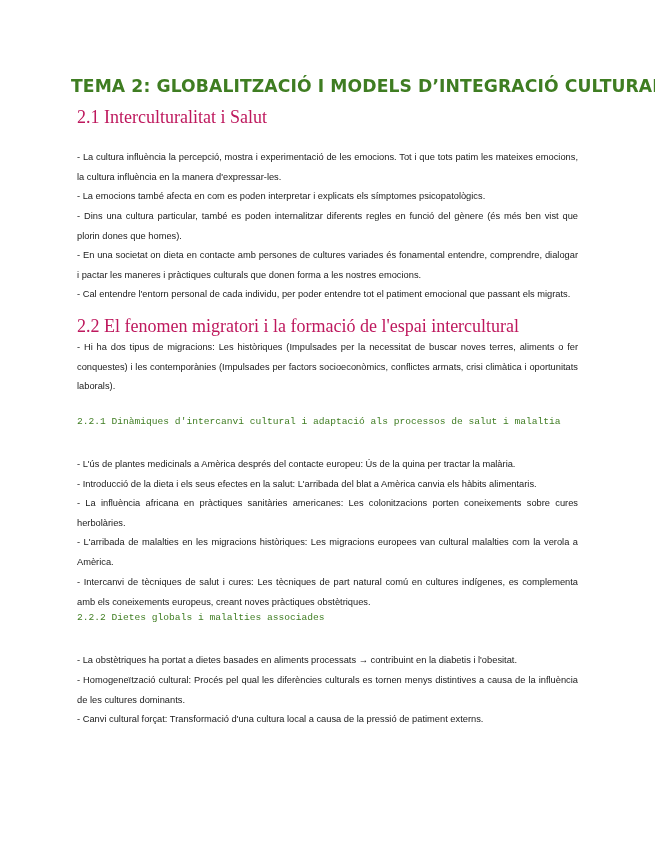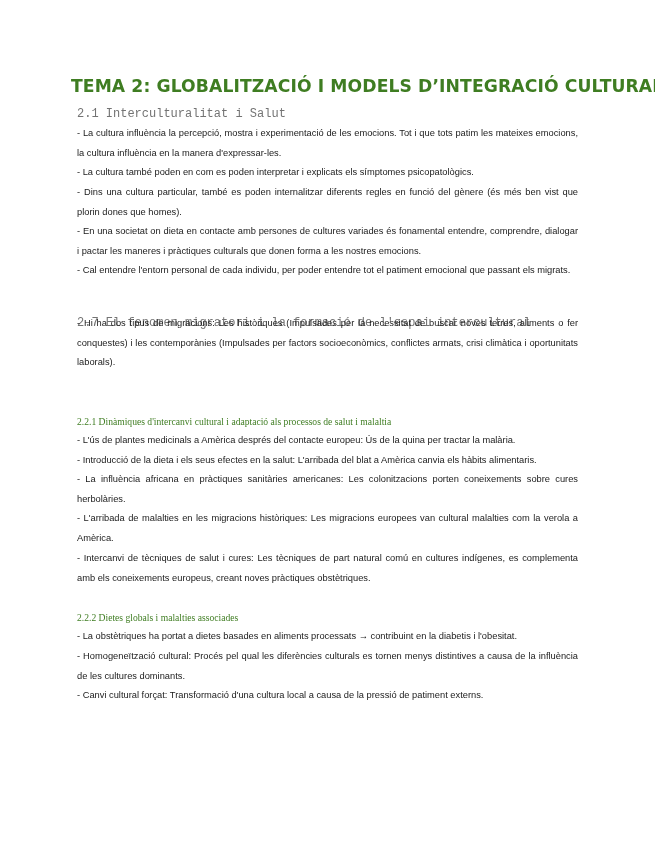--- a/index.html
+++ b/index.html
@@ -8,47 +8,47 @@
     font-family: "Liberation Sans", sans-serif; color: #1a1a1a;
     position: relative; overflow: hidden;
   }
   .title {
     position: absolute; left: 71px; top: 76px; width: 520px;
     font-family: "DejaVu Sans", sans-serif; font-weight: bold;
     font-size: 17.2px; color: #3f7d22; letter-spacing: 0.1px; white-space: nowrap;
   }
   .h2 {
     position: absolute; left: 77px; width: 500px;
-    font-family: Liberation Mono, monospace; font-size: 12px;
-    color: #737373; white-space: nowrap;
+    font-family: Liberation Serif, serif; font-size: 18px;
+    color: #be185d; white-space: nowrap;
   }
   .h3 {
     position: absolute; left: 77px; width: 500px;
-    font-family: Liberation Serif, serif; font-size: 9.6px;
+    font-family: Liberation Mono, monospace; font-size: 9.6px;
     color: #3f7d22; white-space: nowrap;
   }
   .para {
     position: absolute; left: 77px; width: 501px;
-    font-size: 9.3px; line-height: 19.6px; text-align: justify; color: #1a1a1a;
+    font-size: 9.3px; line-height: 19.6px; text-align: justify; color: #1a1a1a; margin-top: 24px;
   }
 </style>
 </head>
 <body>
 
 <div>
   <div class="title">TEMA 2: GLOBALITZACIÓ I MODELS D’INTEGRACIÓ CULTURAL</div>
 
   <div class="h2" style="top:107px">2.1 Interculturalitat i Salut</div>
   <div class="para" style="top:124px">- La cultura influència la percepció, mostra i experimentació de les emocions. Tot i que tots patim les mateixes emocions, la cultura influència en la manera d'expressar-les.</div>
-  <div class="para" style="top:163px">- La cultura també poden en com es poden interpretar i explicats els símptomes psicopatològics.</div>
+  <div class="para" style="top:163px">- La emocions també afecta en com es poden interpretar i explicats els símptomes psicopatològics.</div>
   <div class="para" style="top:183px">- Dins una cultura particular, també es poden internalitzar diferents regles en funció del gènere (és més ben vist que plorin dones que homes).</div>
   <div class="para" style="top:222px">- En una societat on dieta en contacte amb persones de cultures variades és fonamental entendre, comprendre, dialogar i pactar les maneres i pràctiques culturals que donen forma a les nostres emocions.</div>
   <div class="para" style="top:261px">- Cal entendre l'entorn personal de cada individu, per poder entendre tot el patiment emocional que passant els migrats.</div>
 
-  <div class="h2" style="top:316px">2.7 El fenomen migratori i la formació de l'espai intercultural</div>
+  <div class="h2" style="top:316px">2.2 El fenomen migratori i la formació de l'espai intercultural</div>
   <div class="para" style="top:314px">- Hi ha dos tipus de migracions: Les històriques (Impulsades per la necessitat de buscar noves terres, aliments o fer conquestes)  i les contemporànies (Impulsades per factors socioeconòmics, conflictes armats, crisi climàtica i oportunitats laborals).</div>
 
   <div class="h3" style="top:416px">2.2.1 Dinàmiques d'intercanvi cultural i adaptació als processos de salut i malaltia</div>
   <div class="para" style="top:431px">- L'ús de plantes medicinals a Amèrica després del contacte europeu: Ús de la quina per tractar la malària.</div>
   <div class="para" style="top:451px">- Introducció de la dieta i els seus efectes en la salut: L'arribada del blat a Amèrica canvia els hàbits alimentaris.</div>
   <div class="para" style="top:470px">- La influència africana en pràctiques sanitàries americanes: Les colonitzacions porten coneixements sobre cures herbolàries.</div>
   <div class="para" style="top:509px">- L'arribada de malalties en les migracions històriques: Les migracions europees van cultural malalties com la verola a Amèrica.</div>
   <div class="para" style="top:549px">- Intercanvi de tècniques de salut i cures: Les tècniques de part natural comú en cultures indígenes, es complementa amb els coneixements europeus, creant noves pràctiques obstètriques.</div>
 
   <div class="h3" style="top:612px">2.2.2 Dietes globals i malalties associades</div>

